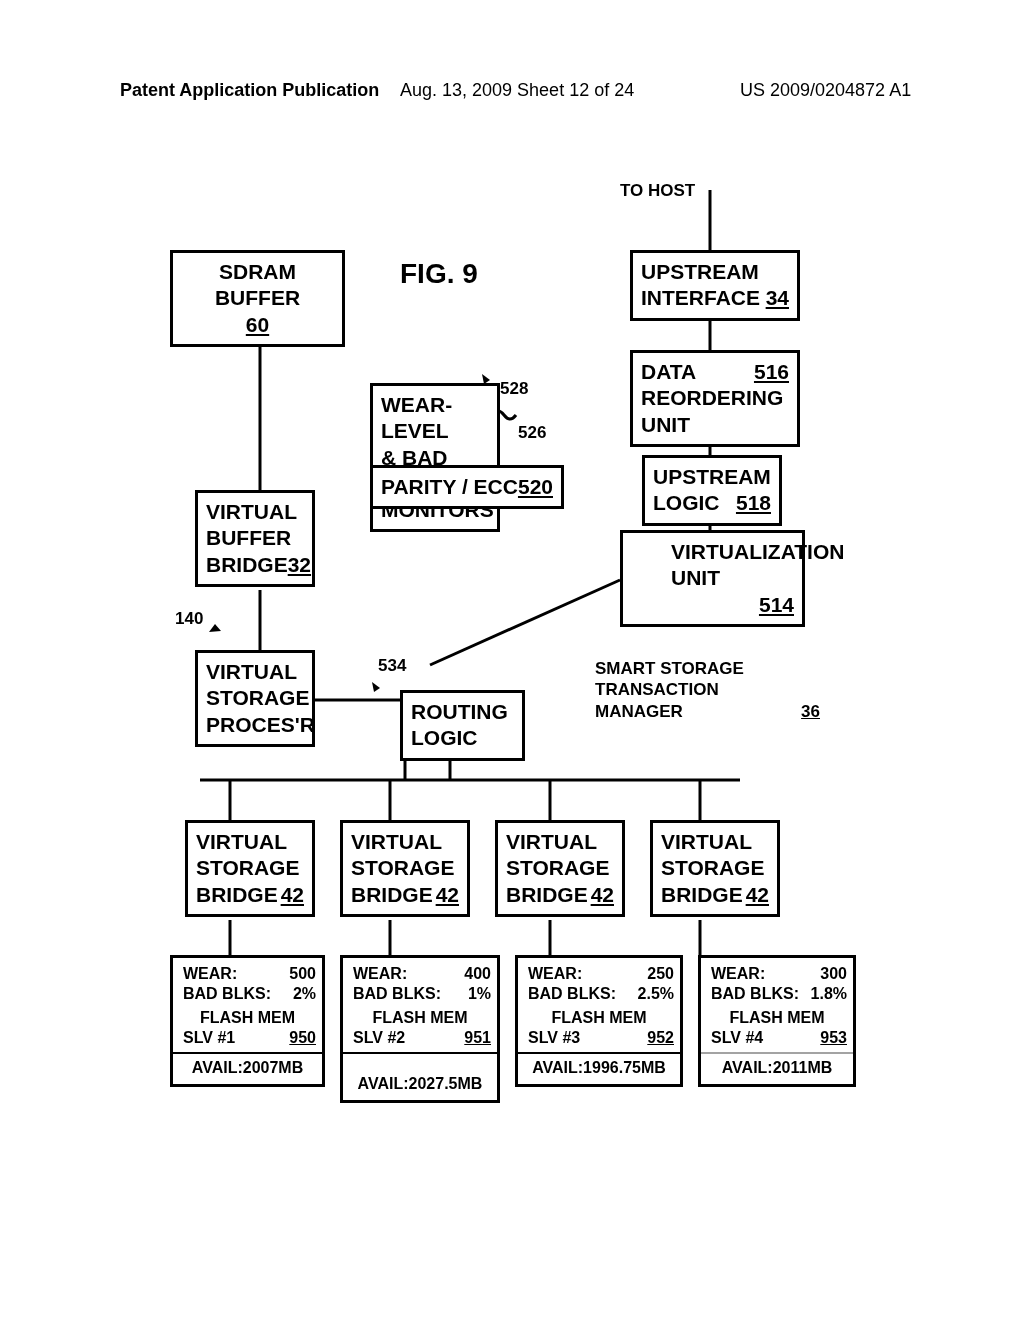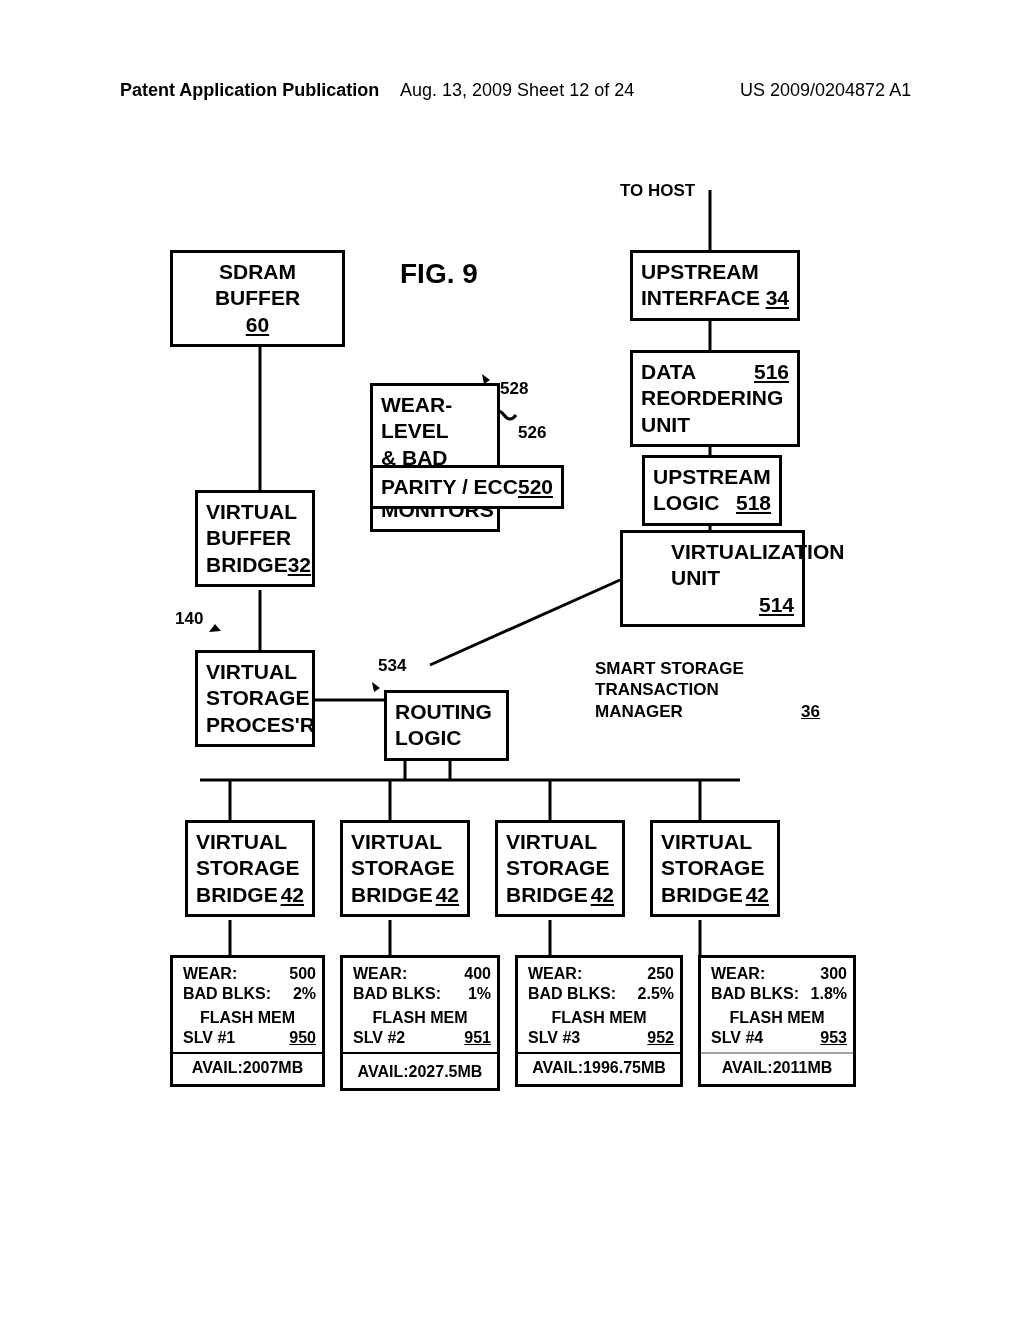--- a/index.html
+++ b/index.html
@@ -200,21 +200,21 @@
     </div>
     <div class="nobox" style="left:35px; top:428px;">140</div>
 
     <div class="box" style="left:55px; top:470px; width:120px;">
       <div>VIRTUAL</div>
       <div>STORAGE</div>
       <div>PROCES'R</div>
     </div>
 
     <div class="nobox" style="left:238px; top:475px;">534</div>
-    <div class="box" style="left:244px; top:510px; width:125px;">
+    <div class="box" style="left:260px; top:510px; width:125px;">
       <div>ROUTING</div>
       <div>LOGIC</div>
     </div>
 
     <div class="nobox" style="left:455px; top:478px; width:225px;">
       <div>SMART STORAGE</div>
       <div>TRANSACTION</div>
       <div class="row">
         <span>MANAGER</span>
         <span class="u">36</span>
@@ -280,21 +280,21 @@
         </div>
       <div class="row pad">
           <span>BAD BLKS:</span>
           <span>1%</span>
         </div>
       <div style="text-align:center; margin-top:4px;">FLASH MEM</div>
       <div class="row pad">
           <span>SLV #2</span>
           <span class="u">951</span>
         </div>
-      <div style="border-top:2px solid #000; margin:4px -8px 0; padding:8px 8px 0; text-align:center;">AVAIL:2027.5MB</div>
+      <div style="border-top:2px solid #000; margin:4px -8px 0; padding:20px 8px 0; text-align:center;">AVAIL:2027.5MB</div>
     </div>
 
     <div class="box small" style="left:375px; top:775px; width:168px;">
       <div class="row pad">
           <span>WEAR:</span>
           <span>250</span>
         </div>
       <div class="row pad">
           <span>BAD BLKS:</span>
           <span>2.5%</span>

